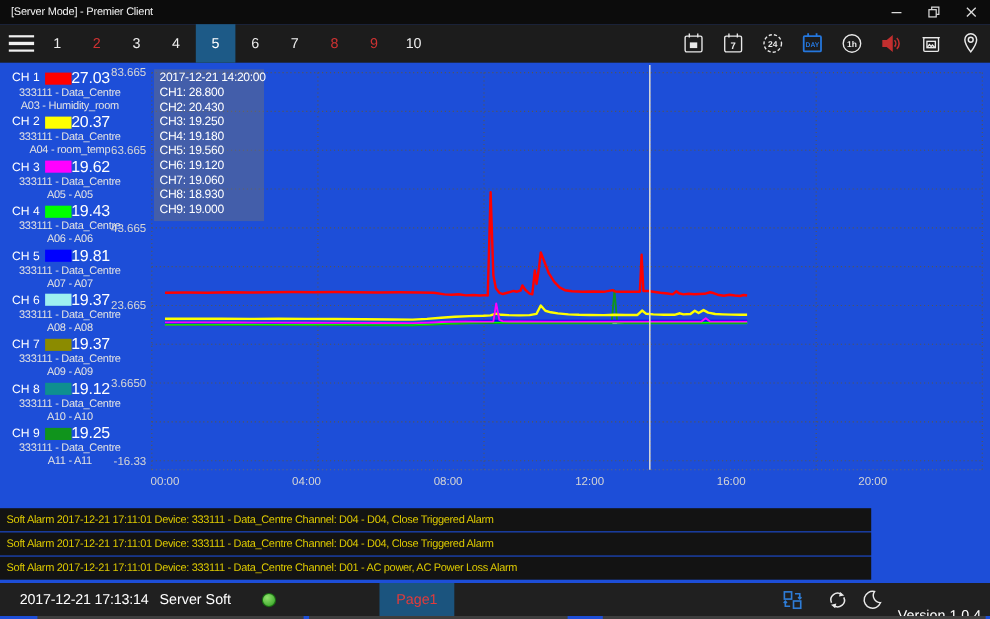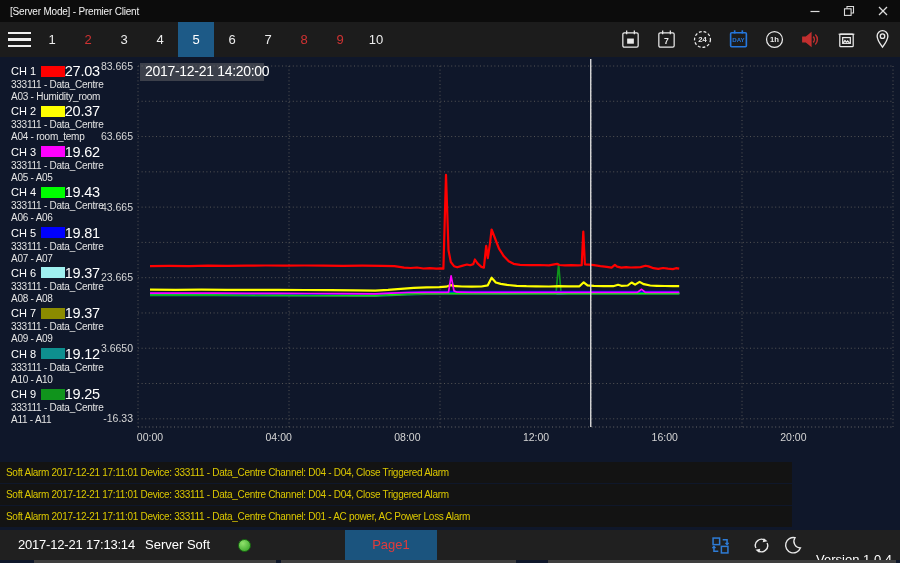--- a/index.html
+++ b/index.html
@@ -1,17 +1,17 @@
 <!DOCTYPE html>
 <html><head>
 <meta charset="utf-8">
 <style>
   * { margin:0; padding:0; box-sizing:border-box; }
   html,body { background:#000; }
-  .app { position:relative; width:900px; height:563px; background:#0f172a; overflow:hidden;
+  .app { position:relative; width:900px; height:563px; background:#1d4ed8; overflow:hidden;
          font-family:"Liberation Sans", sans-serif; color:#fff; }
 
   
   .titlebar { position:absolute; left:0; top:0; width:900px; height:22px; background:#0c0c0c;
               display:flex; align-items:center; }
   .titletext { font-size:10px; letter-spacing:-0.2px; color:#f2f2f2; padding-left:10px; }
   .wincontrols { position:absolute; right:0; top:0; height:22px; display:flex; }
   .winbtn { width:34px; height:22px; display:flex; align-items:center; justify-content:center; color:#dcdcdc; }
 
   
@@ -21,46 +21,46 @@
   .hamburger i { display:block; width:23px; height:2.4px; background:#f0f0f0; }
   .pagenums { position:absolute; left:34px; top:0; height:35px; display:flex; }
   .pnum { width:36px; height:35px; line-height:35px; text-align:center; font-size:13px; color:#ececec; cursor:default; }
   .pnum.alarm { color:#cf3232; }
   .pnum.sel { background:#1d5a87; color:#fff; }
   .toolicons { position:absolute; right:0; top:0; height:35px; display:flex; }
   .ticon { width:36px; height:35px; display:flex; align-items:center; justify-content:center; }
 
   
   .chartsvg { position:absolute; left:0; top:57px; }
-  .tooltip { position:absolute; left:140px; top:63px; width:124px; background:rgba(115,115,115,0.45);
-             padding:2px 5px 3px 5px; font-size:14px; letter-spacing:-0.3px; line-height:13.3px;
+  .tooltip { position:absolute; left:140px; top:63px; width:100px; background:rgba(115,115,115,0.45);
+             padding:2px 5px 3px 5px; font-size:11px; letter-spacing:-0.3px; line-height:13.3px;
              color:#fff; white-space:nowrap; }
 
   
   .chpanel { position:absolute; left:0; top:57px; width:116px; height:405px; padding-top:6px; }
   .chitem { height:40.4px; padding-left:11px; }
   .chrow1 { display:flex; align-items:center; height:16px; }
   .chid { font-size:11px; width:29px; color:#fff; }
   .chsw { width:25px; height:11px; margin-left:2px; }
   .chval { flex:1; text-align:right; font-size:14.5px; padding-right:16px; letter-spacing:-0.2px; }
-  .chdev,.chpt { font-size:10px; letter-spacing:-0.25px; color:#e3e3e3; line-height:12px; }
+  .chdev,.chpt { font-size:10px; letter-spacing:-0.25px; color:#e3e3e3; line-height:12px;text-align:center; }
 
   
   .alarms { position:absolute; left:0; top:462px; width:792px; }
   .alarm-row { height:21px; line-height:21px; margin-bottom:1px; background:#131313; color:#dcc800;
                font-size:10px; letter-spacing:-0.3px; padding-left:6px; white-space:nowrap; overflow:hidden; }
 
   
   .statusbar { position:absolute; left:0; top:530px; width:900px; height:30px; background:#202020; }
   .sb-time { position:absolute; left:18px; top:0; line-height:30px; font-size:13px; letter-spacing:-0.2px; }
   .sb-mode { position:absolute; left:145px; top:0; line-height:30px; font-size:13px; }
   .sb-dot { position:absolute; left:238px; top:9px; width:13px; height:13px; border-radius:50%;
             background:radial-gradient(circle at 35% 30%, #90e26c, #2f9e22); border:1px solid #1a6e12; }
   .sb-tabs { position:absolute; left:345px; top:0; height:30px; display:flex; }
-  .sb-tab { width:92px; height:30px; line-height:30px; text-align:center; font-size:13px; color:#f0f0f0; }
+  .sb-tab { width:68px; height:30px; line-height:30px; text-align:center; font-size:13px; color:#f0f0f0; }
   .sb-tab.active { background:#1b547e; color:#e23b3b; }
   .sb-icon { position:absolute; top:4px; width:22px; height:22px; display:flex; align-items:center; justify-content:center; }
   .sb-version { position:absolute; right:8px; top:15px; line-height:30px; font-size:13px; }
 
   .bstrip { position:absolute; left:0; top:560px; width:900px; height:3px; }
   .bseg { position:absolute; top:0; height:3px; background:#3e3e3e; }
 </style>
 </head>
 <body>
 
@@ -206,20 +206,31 @@
       <polyline points="150.0,294.3 182.2,294.4 214.3,294.5 246.5,294.5 278.7,294.6 310.9,294.6 343.0,294.8 375.2,295.0 391.3,294.3 407.4,293.4 426.7,293.0 446.0,292.9 471.7,293.0 503.9,293.1 536.0,293.1 568.2,293.1 600.4,293.1 632.5,293.1 679.2,293.1" fill="none" stroke="#00ff00" stroke-width="1.7" stroke-linejoin="round"></polyline>
       <polyline points="150.0,293.4 182.2,293.5 214.3,293.5 246.5,293.6 278.7,293.7 310.9,293.8 343.0,293.9 375.2,294.0 391.3,293.2 407.4,292.4 426.7,291.8 446.0,291.6 471.7,291.6 536.0,291.6 600.4,291.6 679.2,291.6" fill="none" stroke="#0000ff" stroke-width="1.7" stroke-linejoin="round"></polyline>
       <polyline points="150.0,289.7 175.7,289.8 201.5,289.7 227.2,289.9 252.9,289.8 278.7,289.9 304.4,290.0 330.2,290.2 355.9,290.4 375.2,290.6 388.1,289.9 400.9,288.8 413.8,287.9 426.7,287.4 439.5,287.1 446.0,286.7 450.8,285.1 455.6,286.2 462.0,286.5 471.7,286.7 481.4,286.5 487.8,285.3 491.6,277.7 495.8,282.5 500.7,283.9 507.1,284.9 516.7,285.8 526.4,286.2 536.0,286.3 548.9,286.5 558.6,286.2 568.2,286.3 579.5,286.3 583.7,282.3 587.5,285.3 593.9,285.8 603.6,286.2 613.2,286.2 618.1,284.8 621.3,285.8 627.7,285.5 631.6,282.5 635.1,284.6 639.6,281.9 643.8,284.2 650.2,285.5 656.7,285.8 664.7,286.0 672.8,286.2 679.2,286.2" fill="none" stroke="#ffff00" stroke-width="2.2" stroke-linejoin="round"></polyline>
       <polyline points="150.0,293.1 182.2,293.1 214.3,293.2 246.5,293.3 278.7,293.4 310.9,293.5 343.0,293.6 375.2,293.8 391.3,293.2 407.4,292.5 423.4,292.3 439.5,292.4 448.5,292.4 451.1,275.8 454.0,290.9 457.2,292.2 471.7,292.3 503.9,292.4 536.0,292.4 568.2,292.4 600.4,292.4 637.4,292.4 641.6,289.3 645.4,292.3 679.2,292.4" fill="none" stroke="#ff00ff" stroke-width="1.7" stroke-linejoin="round"></polyline>
       <polyline points="150.0,266.1 169.3,265.9 188.6,266.1 207.9,265.7 227.2,265.9 246.5,265.7 265.8,265.5 285.1,265.7 304.4,265.5 323.7,265.7 343.0,265.9 362.3,265.7 381.6,265.9 394.5,266.2 404.1,267.6 410.6,268.0 417.0,267.5 423.4,268.5 429.9,268.2 436.3,268.7 441.1,268.3 443.4,268.7 446.0,174.8 448.5,250.3 450.8,262.0 454.0,266.2 457.2,267.3 462.0,265.9 466.9,264.5 470.1,265.2 473.3,264.1 474.9,259.5 477.5,263.4 481.4,266.9 483.9,267.6 486.2,245.8 487.8,258.1 490.0,243.3 491.6,229.5 494.9,238.0 499.0,248.6 503.9,256.3 508.7,261.3 513.5,263.8 520.0,264.8 529.6,265.2 539.3,265.0 548.9,265.3 557.0,263.8 559.2,265.0 565.0,265.3 571.4,265.2 577.9,265.3 581.7,265.2 583.3,231.6 584.9,264.5 589.1,264.6 593.9,265.2 600.4,266.1 606.8,266.8 611.6,267.6 614.9,264.8 617.1,266.6 621.3,267.6 626.1,267.1 630.9,267.5 635.8,267.3 640.6,267.1 645.4,265.7 648.6,266.4 653.5,268.2 658.3,268.9 663.1,268.0 667.9,268.7 672.8,269.1 676.0,268.2 679.2,268.7" fill="none" stroke="#ff0000" stroke-width="2.2" stroke-linejoin="round"></polyline>
       <line x1="590.729" y1="59" x2="590.729" y2="427" stroke="#d8d8d8" stroke-width="1.4"></line>
     </svg>
 
   <div class="tooltip">
     <div>2017-12-21 14:20:00</div>
+    <div id="tt-entries">
+        <div>CH1: 28.800</div>
+        <div>CH2: 20.430</div>
+        <div>CH3: 19.250</div>
+        <div>CH4: 19.180</div>
+        <div>CH5: 19.560</div>
+        <div>CH6: 19.120</div>
+        <div>CH7: 19.060</div>
+        <div>CH8: 18.930</div>
+        <div>CH9: 19.000</div>
+      </div>
   </div>
 
   <div class="chpanel">
       <div class="chitem">
         <div class="chrow1">
           <span class="chid">CH 1</span>
           <span class="chsw" style="background: rgb(255, 0, 0);"></span>
           <span class="chval">27.03</span>
         </div>
         <div class="chdev">333111 - Data_Centre</div>

